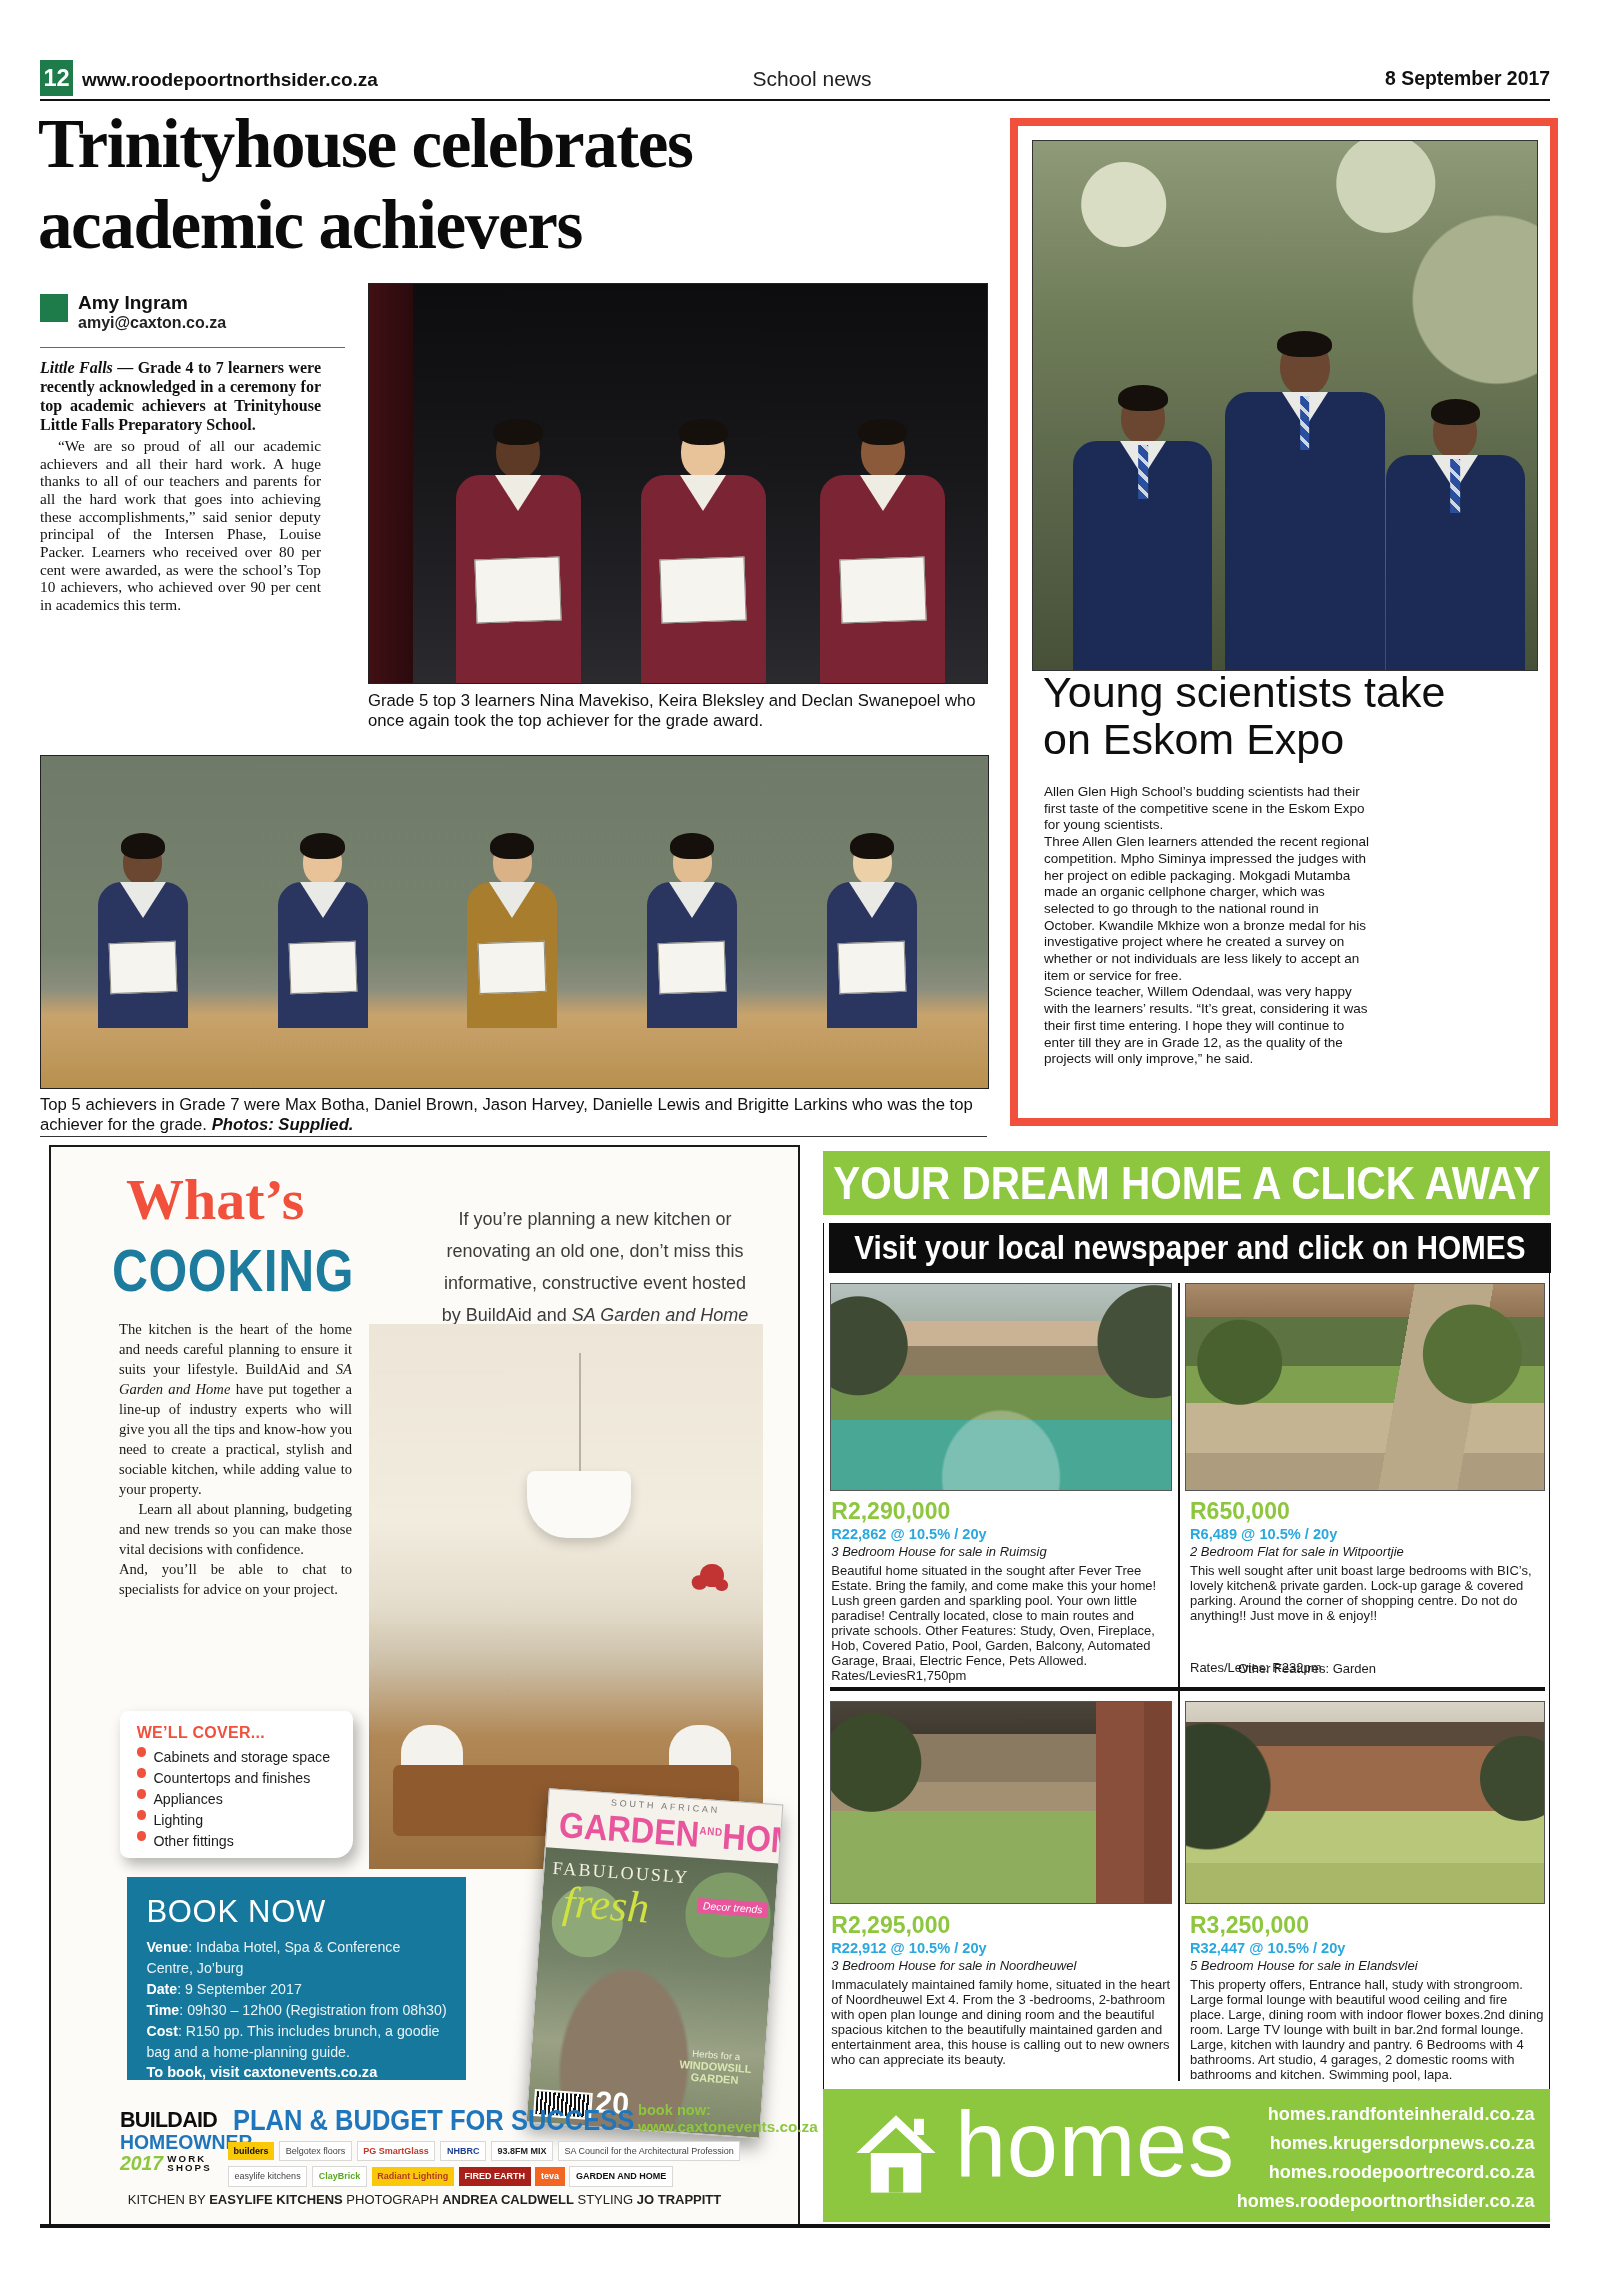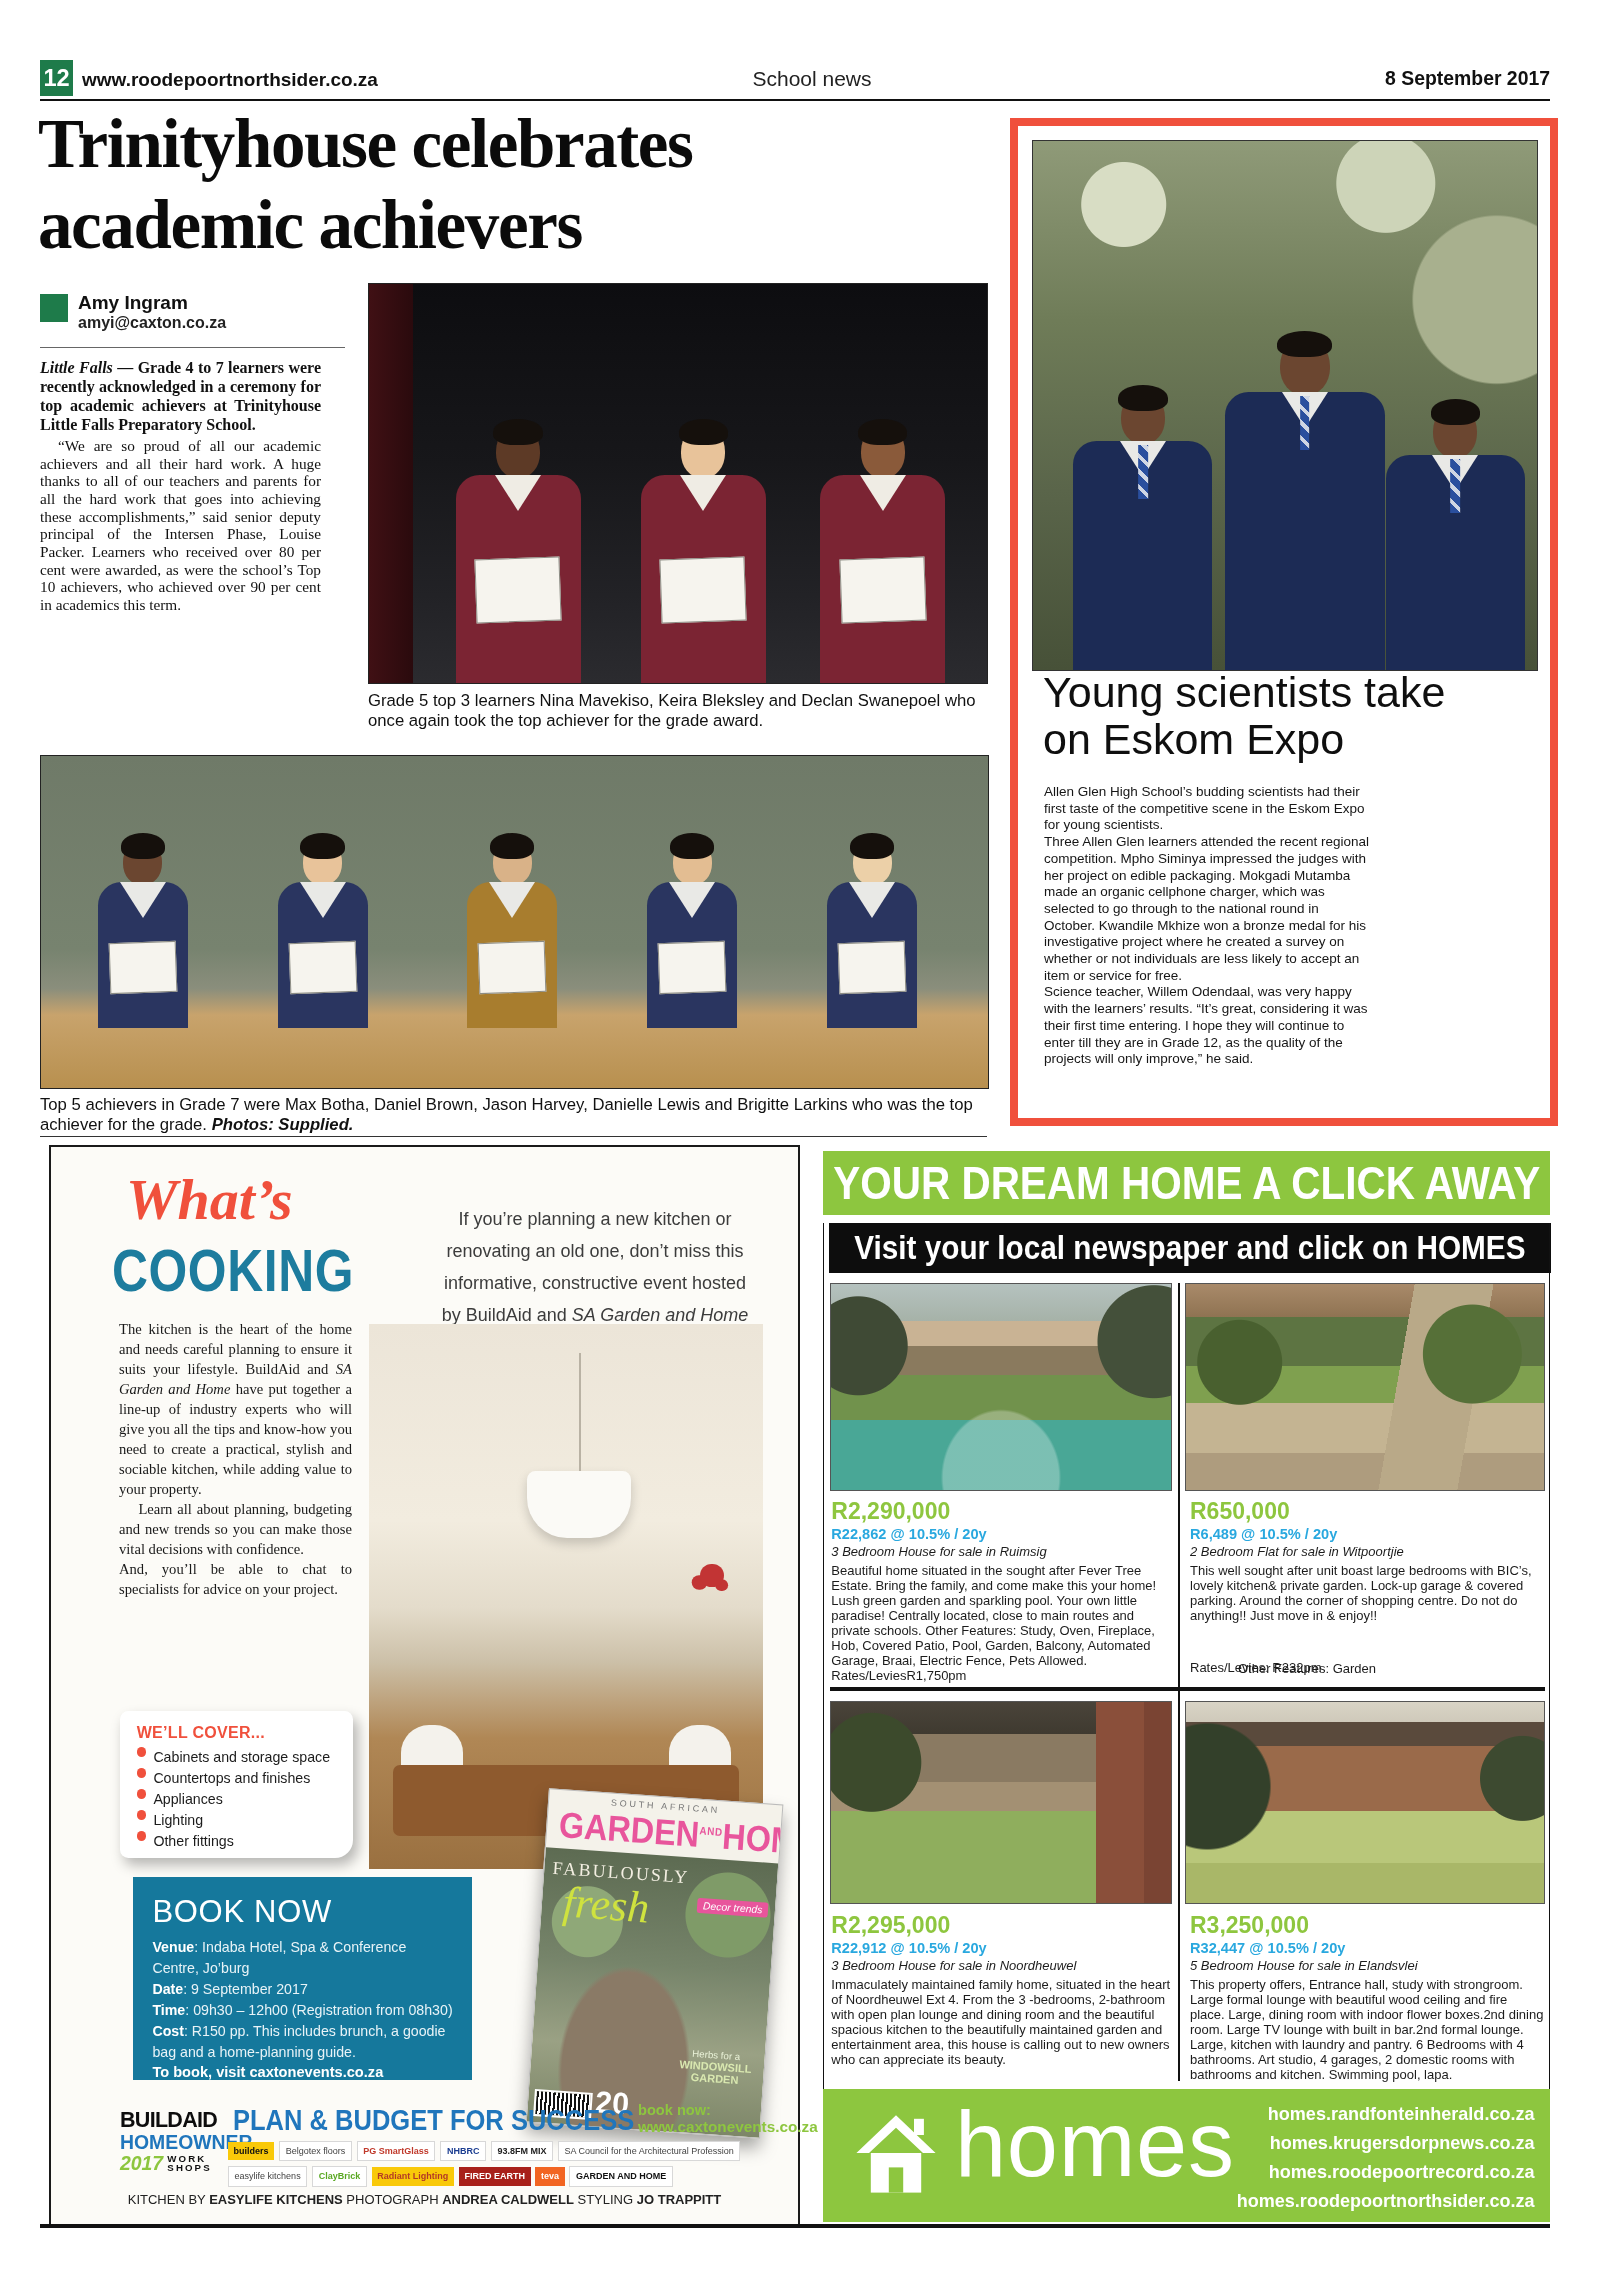--- a/index.html
+++ b/index.html
@@ -69,21 +69,21 @@
       radial-gradient(circle at 70% 8%,#cdd4b8 0 49px,transparent 50px),
       radial-gradient(circle at 92% 30%,#a8b08e 0 83px,transparent 85px),
       linear-gradient(180deg,#8f9a78 0%,#6f7c58 34%,#5a654a 66%,#475138 100%);}
   .es-title{position:absolute;left:25px;top:543px;font-size:43px;line-height:47px;color:#0f0f0f;}
   .es-body{position:absolute;left:26px;top:658px;width:325px;font-size:13.5px;line-height:16.7px;color:#161616;}
   .es-body p{margin:0;}
 
   
   .lad{left:49px;top:1145px;width:751px;height:1081px;border:2.1px solid #1a1a1a;background:#fcfbf7;box-sizing:border-box;}
   .whats{position:absolute;left:75px;top:19.4px;font-family:"Liberation Serif",serif;
-         font-style:italic;font-weight:bold;font-size:58px;color:#f0503c;}
+         font-weight:bold;font-size:58px;color:#f0503c;}
   .cooking{position:absolute;left:61px;top:89px;font-size:60px;font-weight:800;color:#1d7c9e;
            transform:scaleX(.83);transform-origin:left;letter-spacing:0.7px;}
   .intro{position:absolute;left:387px;top:56px;width:314px;font-size:18px;line-height:32px;color:#3c3c3c;text-align:center;}
   .intro .it{font-style:italic;}
   .adbody{position:absolute;left:68px;top:172px;width:233px;font-family:"Liberation Serif",serif;
           font-size:14.6px;line-height:20px;text-align:justify;color:#191919;}
   .adbody p{margin:0;}
   .adbody .ind{text-indent:19.4px;}
   .adbody .it{font-style:italic;}
 
@@ -121,21 +121,21 @@
   .mag-num{position:absolute;left:67px;bottom:7px;font-size:30.5px;font-weight:bold;color:#fff;}
   .mag-bar{position:absolute;left:5.6px;bottom:5.6px;width:54px;height:23.6px;background:
      repeating-linear-gradient(90deg,#111 0 2.1px,#fff 2.1px 4.2px);border:2.8px solid #fff;}
 
   .coverbox{position:absolute;left:69px;top:564px;width:233px;height:147px;background:#fff;
             border-radius:8.3px 8.3px 18px 8.3px;box-shadow:4.2px 7px 12.5px rgba(0,0,0,.28);padding:12.5px 16.7px;box-sizing:border-box;}
   .cb-title{font-size:16px;font-weight:800;color:#f0503c;letter-spacing:0.3px;margin-bottom:5.6px;}
   .cb-item{font-size:14.2px;line-height:21px;color:#1c1c1c;display:flex;align-items:flex-start;}
   .cb-item .dot{width:9.7px;height:9.7px;border-radius:50%;background:#f0503c;margin-right:7px;flex:0 0 auto;}
 
-  .bookbox{position:absolute;left:82px;top:730px;width:339px;height:203px;background:#15789c;color:#fff;
+  .bookbox{position:absolute;left:76px;top:730px;width:339px;height:203px;background:#15789c;color:#fff;
            padding:16.7px 19.4px;box-sizing:border-box;}
   .bk-title{font-size:31px;font-weight:400;letter-spacing:0.7px;margin-bottom:7px;}
   .bk-line{font-size:14.2px;line-height:21px;color:#e8f3f7;}
   .bk-line b{color:#fff;}
   .bk-cta{font-size:14.6px;font-weight:bold;margin-top:1.4px;}
 
   .brand{position:absolute;left:69px;top:963px;width:118px;line-height:1;}
   .brand .b1{font-size:21.5px;font-weight:900;letter-spacing:-0.7px;color:#0d0d0d;}
   .brand .b2{font-size:19.4px;font-weight:800;color:#2076bc;margin-top:1.4px;}
   .b3row{display:flex;align-items:flex-start;margin-top:1.4px;}

